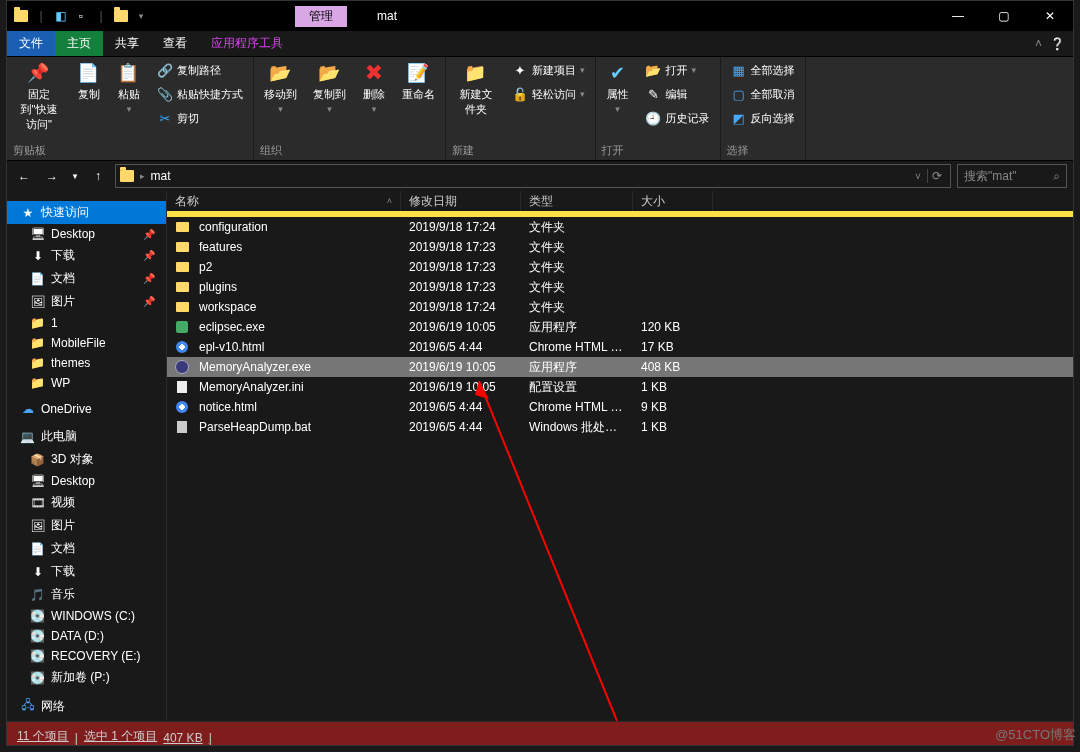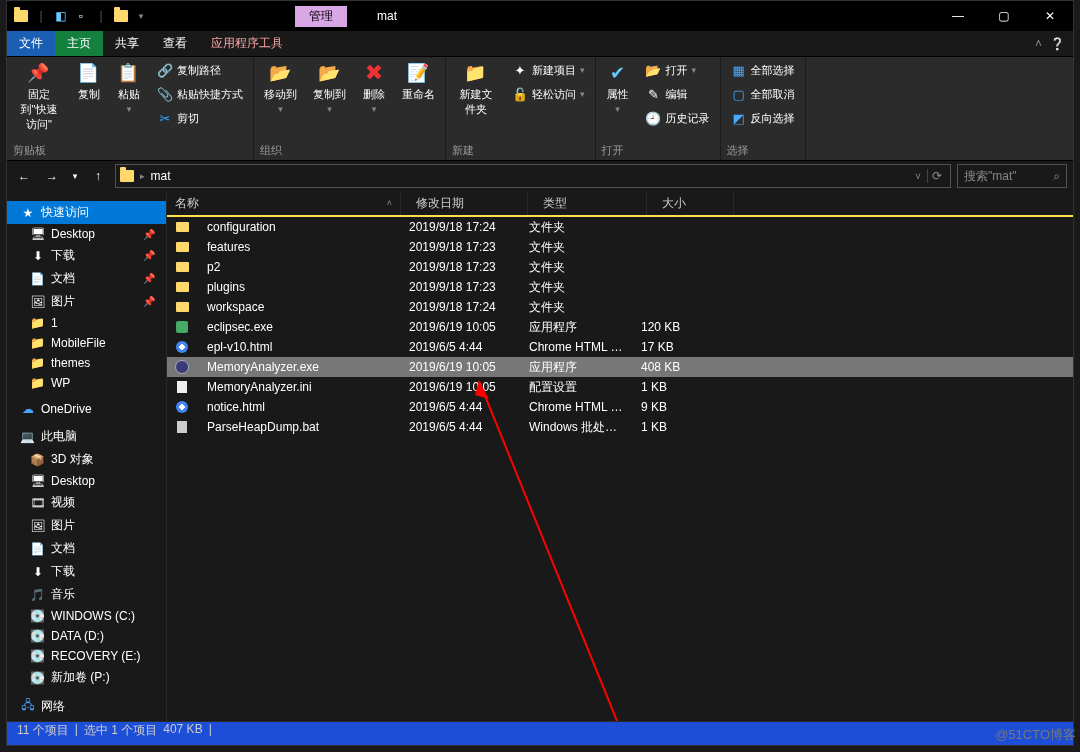--- a/index.html
+++ b/index.html
@@ -11,21 +11,21 @@
 .folder-ico { width: 14px; height: 12px; background: #ffd86b; border-radius: 1px; position: relative; }
 .folder-ico::before { content: ""; position: absolute; top: -3px; left: 0; width: 6px; height: 3px; background: #ffd86b; border-radius: 1px 1px 0 0; }
 .contextual-tab { background: #d9a6e6; color: #000; padding: 2px 14px; font-size: 12px; margin-left: 140px; }
 .title-text { margin-left: 30px; color: #fff; }
 .win-controls { margin-left: auto; display: flex; }
 .win-btn { width: 46px; height: 30px; display: flex; align-items: center; justify-content: center; color: #fff; }
 .ribbon-tabs { height: 26px; background: #191919; display: flex; align-items: stretch; border-bottom: 1px solid #000; }
 .rtab { padding: 4px 12px; color: #fff; font-size: 12px; display: flex; align-items: center; }
 .rtab.file { background: #1a5fb4; color: #fff; }
 .rtab.active { background: #15803d; }
-.rtab.context { color: #fca5a5; }
+.rtab.context { color: #d946ef; }
 .ribbon-help { margin-left: auto; display: flex; align-items: center; padding-right: 8px; gap: 8px; }
 .ribbon { height: 104px; background: #2b2b2b; display: flex; border-bottom: 1px solid #000; }
 .rgroup { border-right: 1px solid #1a1a1a; display: flex; flex-direction: column; padding: 2px 6px 0; }
 .rgroup-content { display: flex; flex: 1; gap: 8px; }
 .rgroup-title { font-size: 11px; color: #9a9a9a; padding: 2px 0; }
 .rbtn { display: flex; flex-direction: column; align-items: center; justify-content: flex-start; padding: 2px 4px; gap: 2px; color: #fff; font-size: 11px; text-align: center; }
 .rbtn .ricon { width: 24px; height: 24px; display: flex; align-items: center; justify-content: center; font-size: 18px; }
 .rbtn.small { flex-direction: row; font-size: 11px; gap: 4px; justify-content: flex-start; height: 22px; }
 .rbtn.small .ricon { width: 16px; height: 16px; font-size: 13px; }
 .rcol { display: flex; flex-direction: column; justify-content: flex-start; gap: 2px; }
@@ -34,43 +34,43 @@
 .addr { flex: 1; height: 24px; border: 1px solid #535353; background: #191919; display: flex; align-items: center; padding: 0 4px; gap: 6px; }
 .search { width: 110px; height: 24px; border: 1px solid #535353; background: #191919; display: flex; align-items: center; padding: 0 6px; color: #888; justify-content: space-between; }
 .body { flex: 1; display: flex; background: #191919; overflow: hidden; }
 .sidebar { width: 160px; border-right: 1px solid #2a2a2a; padding: 4px 0; overflow: hidden; }
 .sb-item { display: flex; align-items: center; gap: 6px; padding: 3px 10px 3px 24px; color: #fff; font-size: 12px; position: relative; }
 .sb-item.group { padding-left: 14px; margin-top: 6px; }
 .sb-item .sicon { width: 14px; height: 14px; display: flex; align-items: center; justify-content: center; font-size: 12px; }
 .sb-item.quick { background: #0078d7; }
 .sb-item .pin { margin-left: auto; color: #888; font-size: 10px; }
 .main { flex: 1; display: flex; flex-direction: column; position: relative; }
-.columns { height: 26px; display: flex; border-bottom: 2px solid #fde047; color: #ccc; font-size: 12px; align-items: flex-start; gap: 7px; }
+.columns { height: 26px; display: flex; border-bottom: 6px solid #fde047; color: #ccc; font-size: 12px; align-items: flex-start; }
 .col { padding: 0 8px; border-right: 1px solid #2a2a2a; height: 100%; display: flex; align-items: center; gap: 4px; }
 .col.name { width: 234px; }
 .col.date { width: 120px; }
 .col.type { width: 112px; }
 .col.size { width: 80px; justify-content: flex-start; }
 .filelist { flex: 1; }
 .row { display: flex; align-items: center; height: 20px; color: #fff; font-size: 12px; }
 .row .c { padding: 0 8px; white-space: nowrap; overflow: hidden; text-overflow: ellipsis; }
-.row .c.name { width: 234px; display: flex; gap: 18px; }
+.row .c.name { width: 234px; display: flex; gap: 10px; }
 .row .c.date { width: 120px; }
 .row .c.type { width: 112px; }
 .row .c.size { width: 80px; }
 .row.selected { background: #777; }
 .ficon { width: 14px; height: 14px; display: inline-flex; align-items: center; justify-content: center; }
 .ficon.folder { }
 .ficon.folder::before { content: ""; width: 13px; height: 10px; background: #ffd86b; display: block; border-radius: 1px; }
 .ficon.exe::before { content: ""; width: 12px; height: 12px; background: #4a6; display: block; border-radius: 2px; }
 .ficon.ecl::before { content: ""; width: 12px; height: 12px; background: #3a3a7a; border-radius: 50%; display: block; border: 1px solid #aab; }
 .ficon.html::before { content: ""; width: 12px; height: 12px; background: radial-gradient(#fff 30%, #4285f4 31%); border-radius: 50%; display: block; }
 .ficon.ini::before { content: ""; width: 10px; height: 12px; background: #eee; display: block; }
 .ficon.bat::before { content: ""; width: 10px; height: 12px; background: #ccc; display: block; }
-.statusbar { height: 24px; background: #1d4ed8; border-top: 1px solid #2a2a2a; display: flex; align-items: flex-start; padding: 0 10px; color: #ccc; font-size: 12px; gap: 6px; }
+.statusbar { height: 24px; background: #7f1d1d; border-top: 1px solid #2a2a2a; display: flex; align-items: flex-end; padding: 0 10px; color: #ccc; font-size: 12px; gap: 6px; text-decoration: underline; }
 .arrow-annotation { position: absolute; left: 230px; top: 190px; width: 230px; height: 350px; pointer-events: none; }
 .chev { font-size: 9px; color: #888; }
 .watermark { position: absolute; right: 4px; bottom: 8px; color: #777; font-size: 13px; pointer-events: none; }
 .blue-ico { color:#4aa3ff; }
 .sort-arrow { font-size: 9px; color: #888; margin-left: auto; }
 </style>
 </head>
 <body>
 
 <div class="window">

